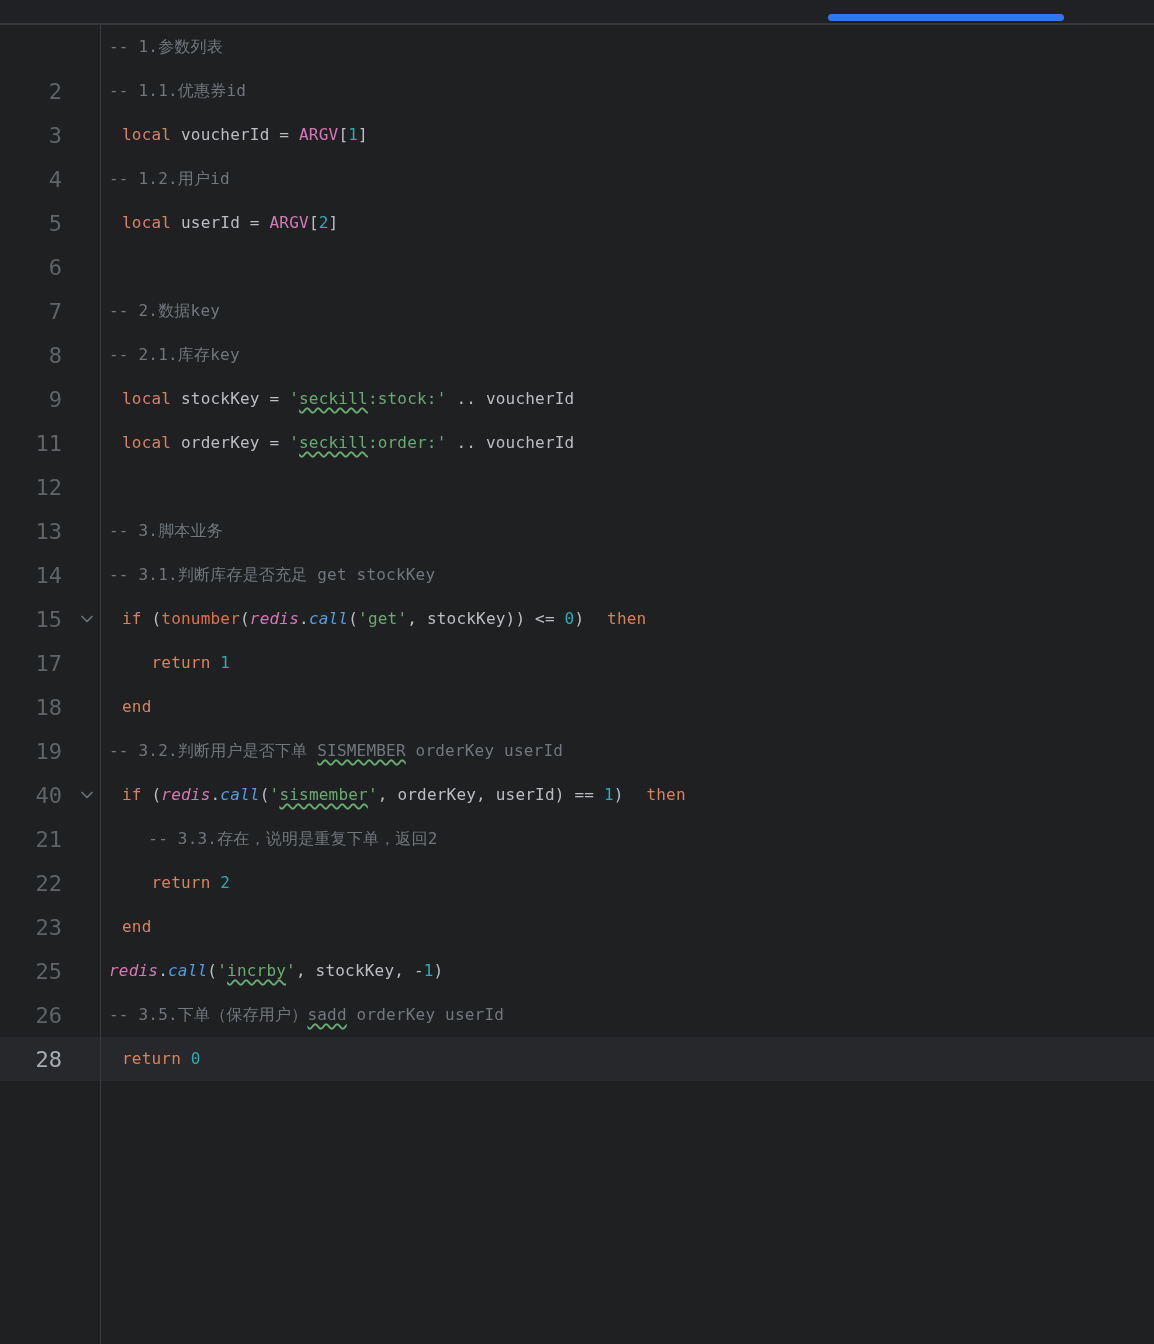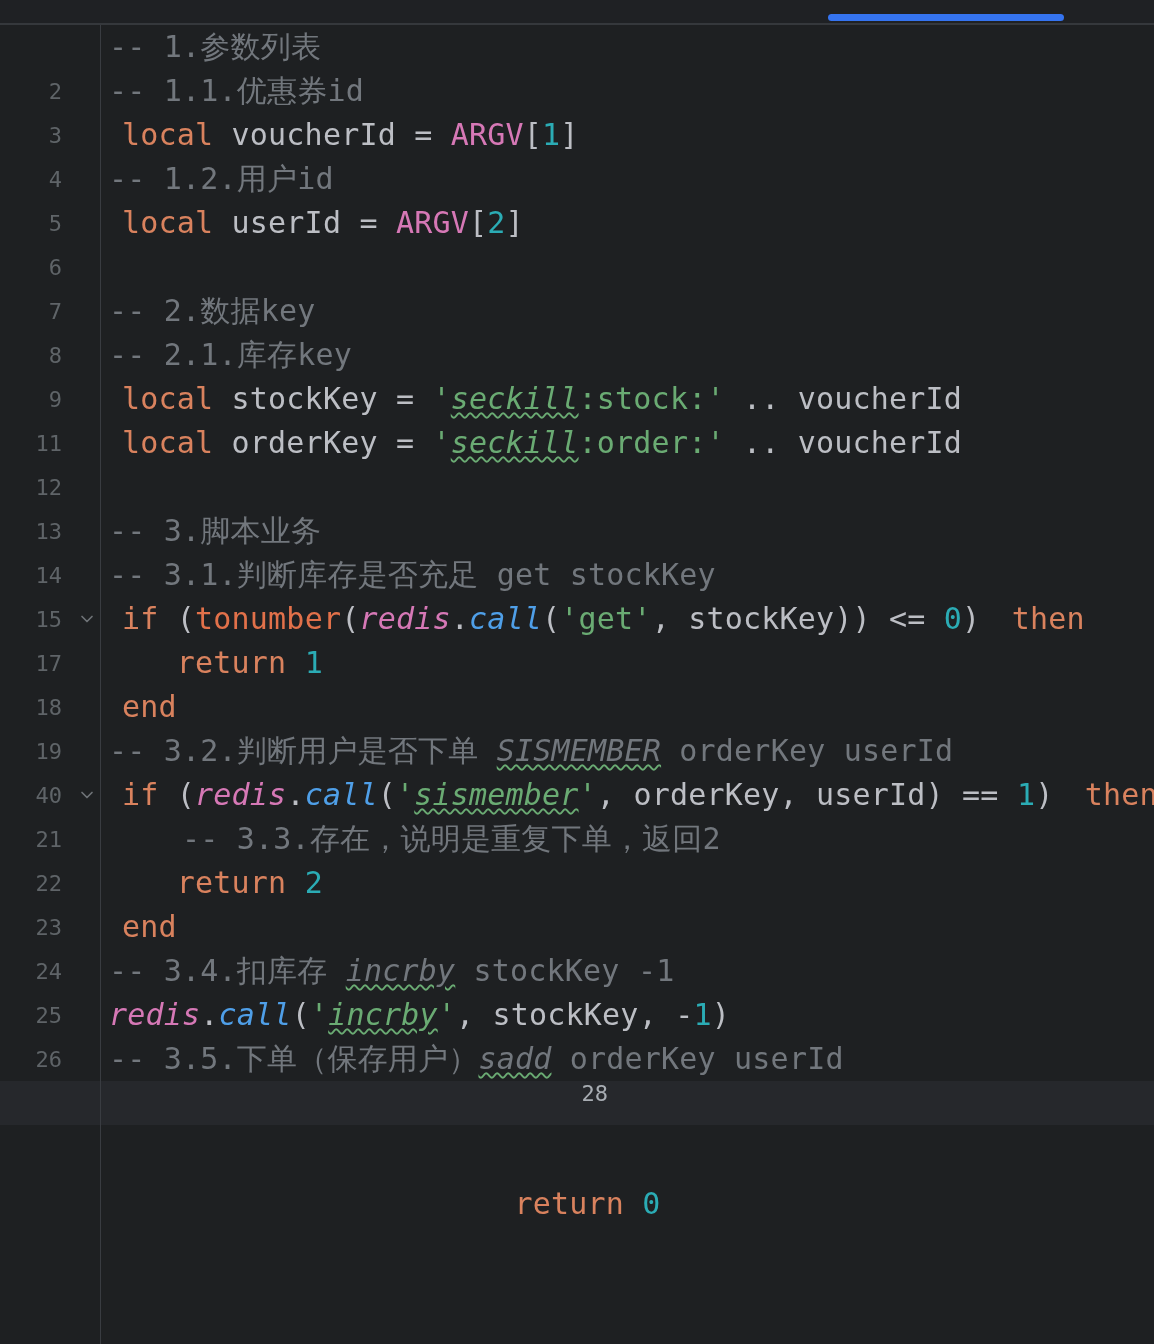--- a/index.html
+++ b/index.html
@@ -63,21 +63,20 @@
   }
 
   .line {
     position: relative;
     height: 44px;
     display: flex;
     align-items: center;
   }
   .line.current {
     background: #26282c;
-    flex-direction: column;
   }
 
   .ln {
     width: 62px;
     text-align: right;
     padding-right: 0px;
     font-size: 22px;
     color: #5f6468;
     font-family: "DejaVu Sans Mono", "Liberation Mono", monospace;
     flex: 0 0 62px;
@@ -96,21 +95,21 @@
     left: 16px;
     top: 13px;
     width: 18px;
     height: 18px;
   }
   .fold svg { display: block; }
 
   .code {
     flex: 1 1 auto;
     padding-left: 8px;
-    font-size: 30px;
+    font-size: 16px;
     line-height: 44px;
     white-space: pre;
     font-family: "DejaVu Sans Mono", "Liberation Mono", monospace;
     letter-spacing: 0.2px;
   }
 
   
   .cmt   { color: #72777d; }
   .kw    { color: #d9825e; margin-left: 13px; }
   .fn    { color: #e2714a; }
@@ -120,21 +119,20 @@
   .punc  { color: #bcbec4; }
   .obj   { color: #d678b6; font-style: italic; }
   .mth   { color: #4f9fe8; font-style: italic; }
   .glb   { color: #d678b6; }
   .op    { color: #bcbec4; }
 
   .typo {
     text-decoration: underline wavy #6aab73;
     text-decoration-thickness: 1.5px;
     text-underline-offset: 3px;
-    font-style: italic;
   }
 </style>
 </head>
 <body>
 
 <div class="topbar">
   <div class="progress-track">
     <div class="progress-fill"></div>
   </div>
 </div>
@@ -253,25 +251,20 @@
         <div class="ln">22</div>
         <div class="gutter-extra"></div>
         <div class="code"><span class="ident">   </span><span class="kw">return</span><span class="ident"> </span><span class="num">2</span></div>
       </div>
       <div class="line">
         <div class="ln">23</div>
         <div class="gutter-extra"></div>
         <div class="code"><span class="kw">end</span></div>
       </div>
       <div class="line">
-        <div class="ln">24</div>
-        <div class="gutter-extra"></div>
-        <div class="code"><span class="cmt">-- 3.4.扣库存 </span><span class="cmt typo">incrby</span><span class="cmt"> stockKey -1</span></div>
-      </div>
-      <div class="line">
         <div class="ln">25</div>
         <div class="gutter-extra"></div>
         <div class="code"><span class="obj">redis</span><span class="punc">.</span><span class="mth">call</span><span class="punc">(</span><span class="str">'</span><span class="str typo">incrby</span><span class="str">'</span><span class="punc">, </span><span class="ident">stockKey</span><span class="punc">, </span><span class="op">-</span><span class="num">1</span><span class="punc">)</span></div>
       </div>
       <div class="line">
         <div class="ln">26</div>
         <div class="gutter-extra"></div>
         <div class="code"><span class="cmt">-- 3.5.下单（保存用户）</span><span class="cmt typo">sadd</span><span class="cmt"> orderKey userId</span></div>
       </div>
       <div class="line current">

